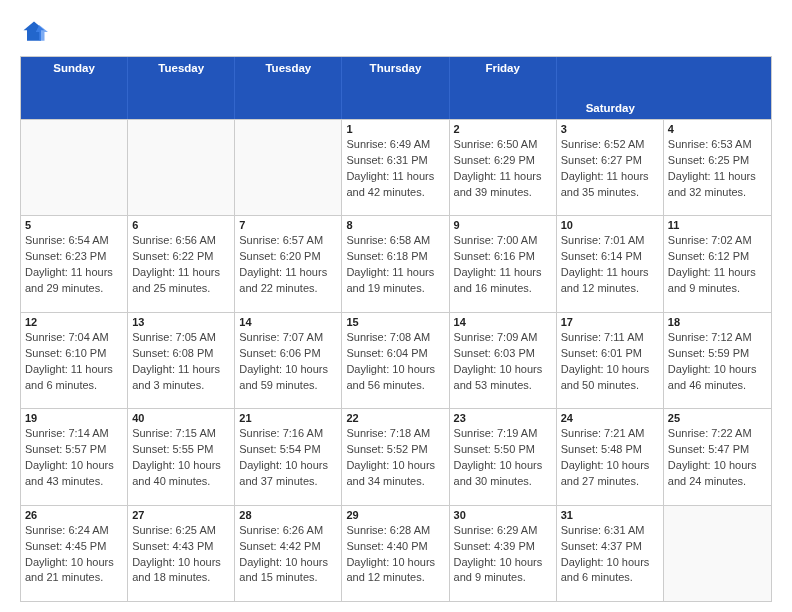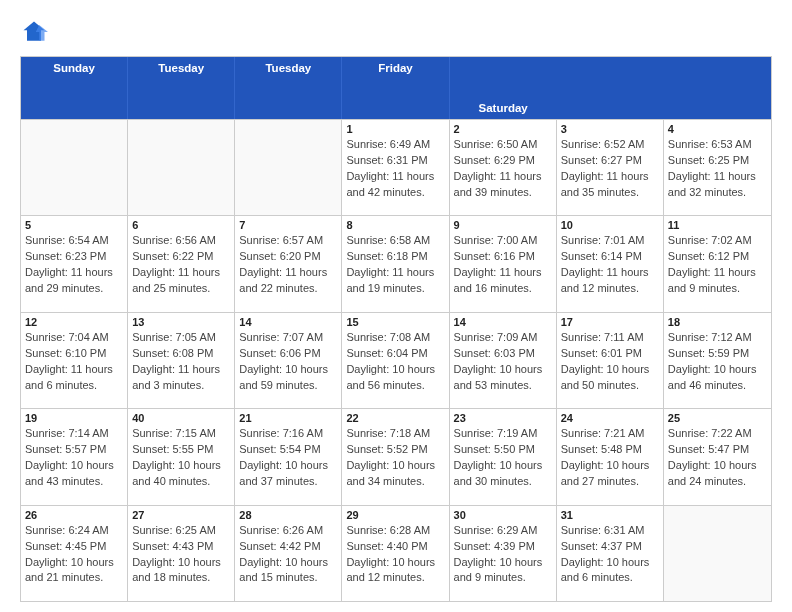--- a/index.html
+++ b/index.html
@@ -136,20 +136,21 @@
       <div class="month-title"></div>
       <div class="location"></div>
     </div>
   </div>
 
   <div class="calendar">
     <div class="cal-header-row">
     <div class="cal-header-cell">Sunday</div>
         <div class="cal-header-cell">Tuesday</div>
         <div class="cal-header-cell">Tuesday</div>
+        <div class="cal-header-cell">Thursday</div>
         <div class="cal-header-cell">Friday</div>
         <div class="cal-header-cell">Saturday</div>
       </div>
     <div class="cal-body">
     <div class="cal-row">
           <div class="cal-cell empty"></div>
           <div class="cal-cell empty"></div>
           <div class="cal-cell empty"></div>
           <div class="cal-cell">
             <div class="day-num">1</div>

